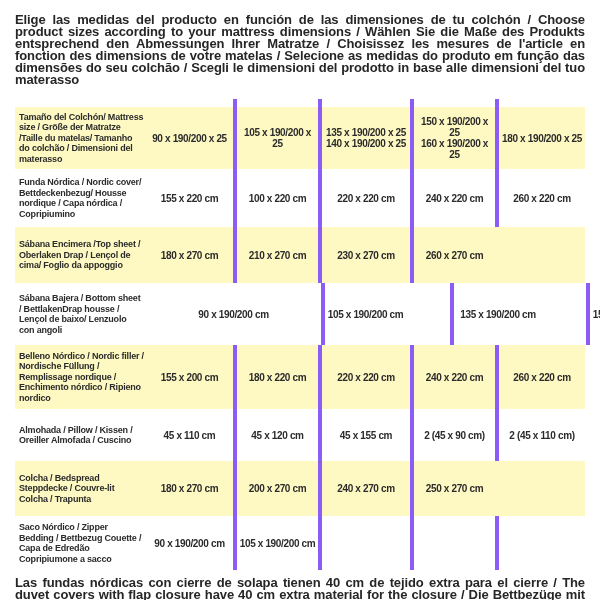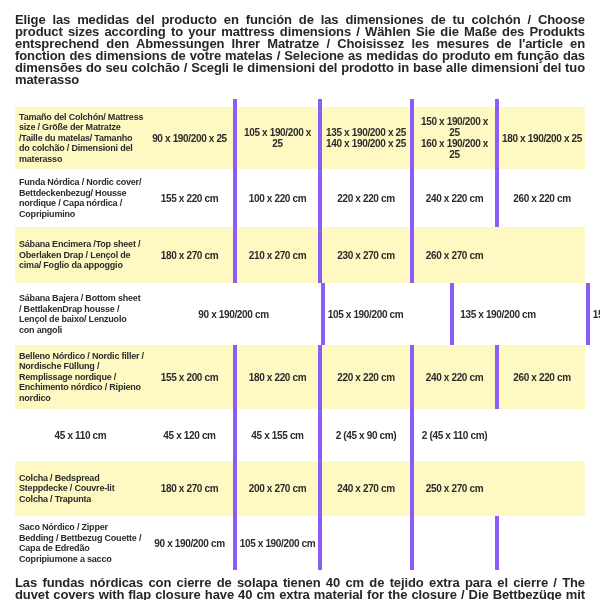--- a/index.html
+++ b/index.html
@@ -125,20 +125,21 @@
     <div class="row stripe r5">
       <div class="cell lbl">Belleno Nórdico / Nordic filler / Nordische Füllung / Remplissage nordique / Enchimento nórdico / Ripieno nordico</div>
       <div class="cell">155 x 200 cm</div>
       <div class="cell">180 x 220 cm</div>
       <div class="cell">220 x 220 cm</div>
       <div class="cell">240 x 220 cm</div>
       <div class="cell">260 x 220 cm</div>
     </div>
 
     <div class="row r6">
+      <div class="cell lbl">Almohada / Pillow / Kissen / Oreiller Almofada / Cuscino</div>
       <div class="cell">45 x 110 cm</div>
       <div class="cell">45 x 120 cm</div>
       <div class="cell">45 x 155 cm</div>
       <div class="cell">2 (45 x 90 cm)</div>
       <div class="cell">2 (45 x 110 cm)</div>
     </div>
 
     <div class="row stripe r7">
       <div class="cell lbl">Colcha / Bedspread Steppdecke / Couvre-lit Colcha / Trapunta</div>
       <div class="cell">180 x 270 cm</div>

